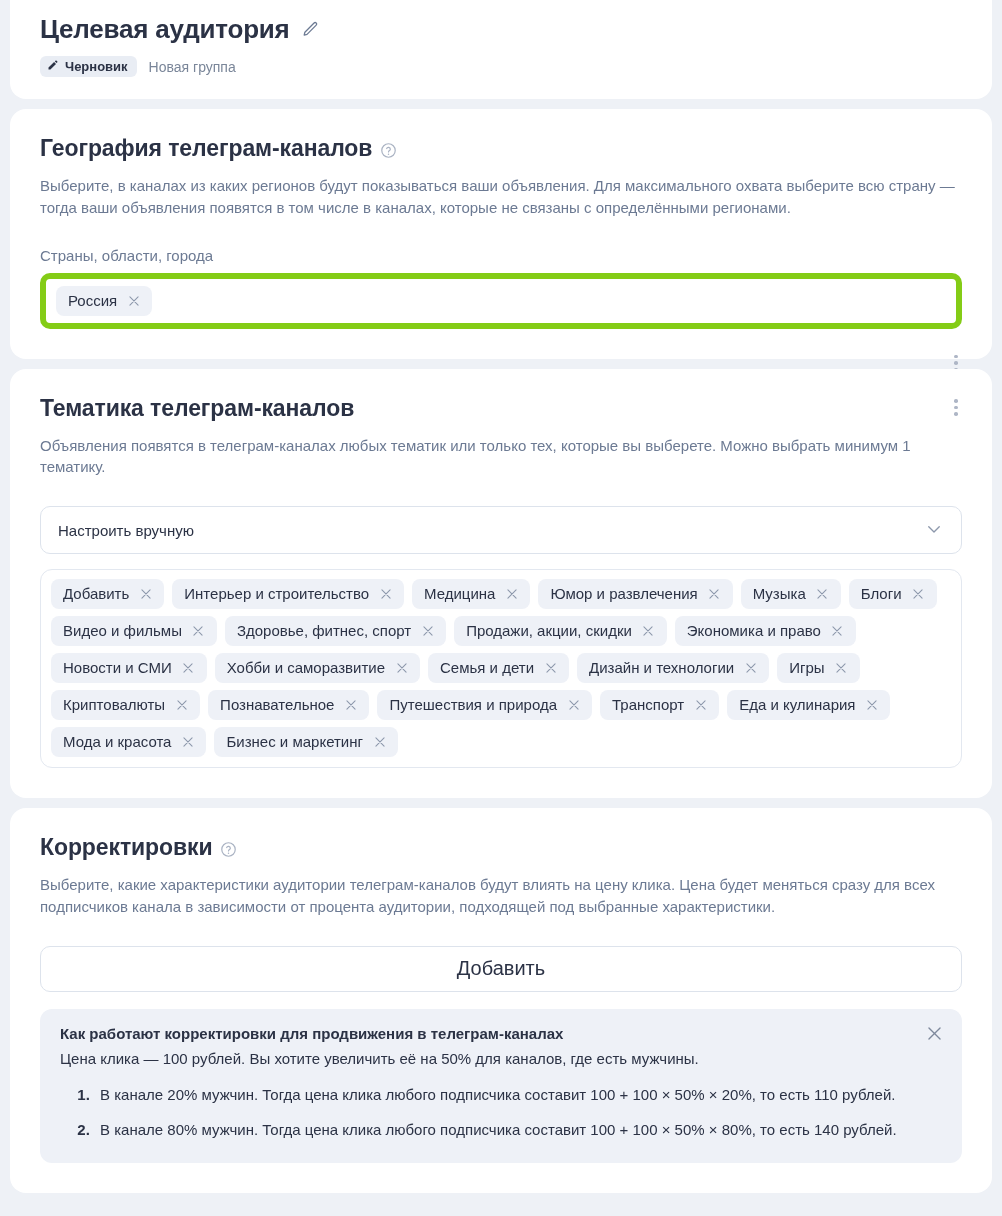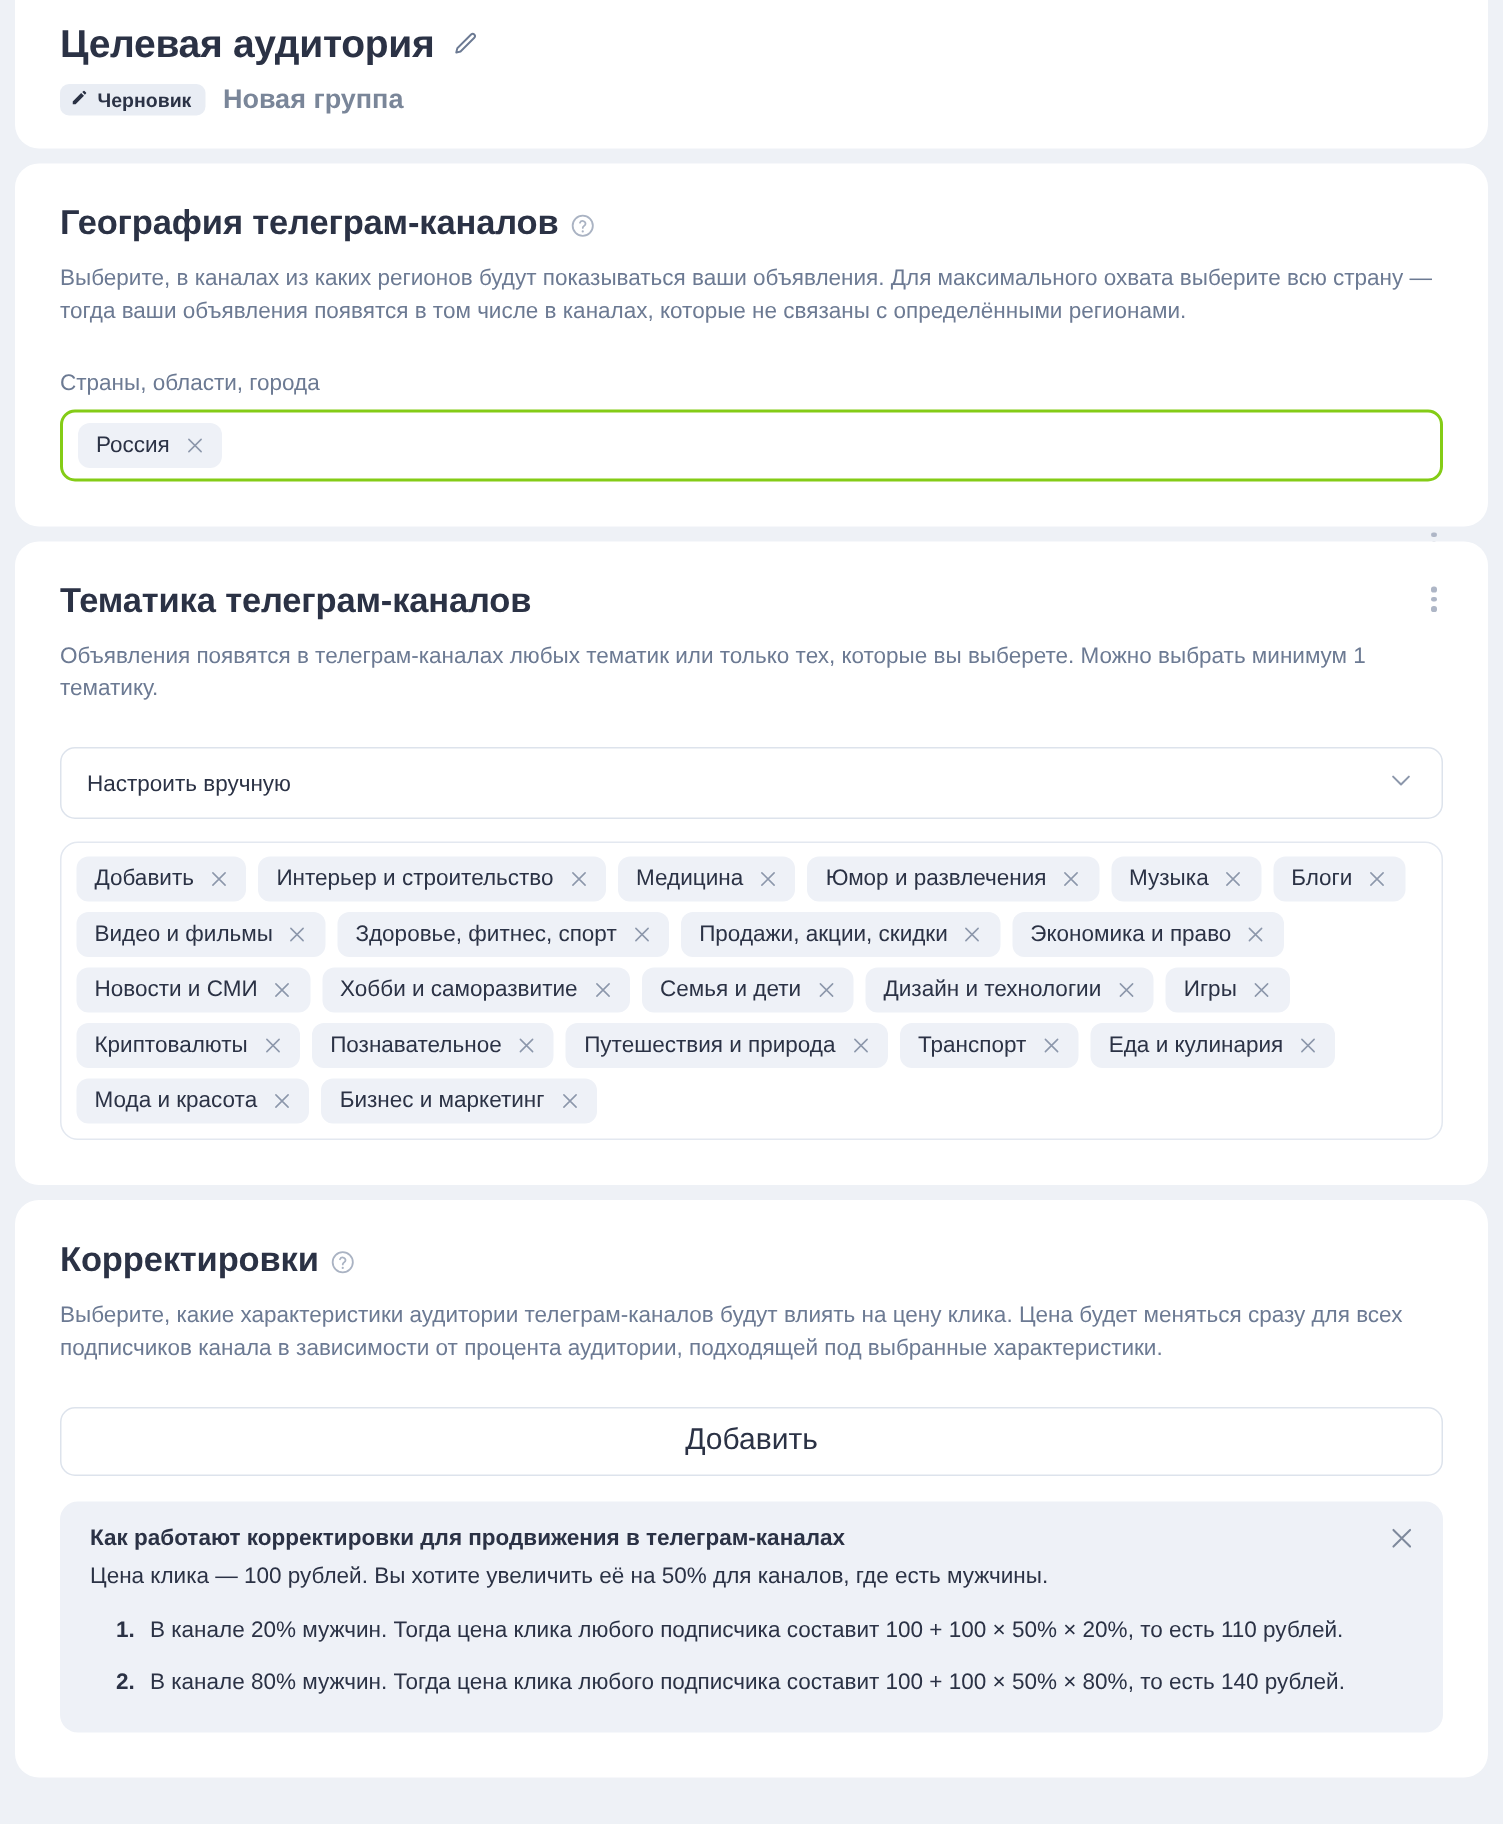--- a/index.html
+++ b/index.html
@@ -63,23 +63,22 @@
     align-items: center;
     gap: 6px;
     background: #e9edf4;
     border-radius: 6px;
     padding: 3px 9px 3px 7px;
     font-size: 13px;
     font-weight: bold;
     color: #2b3245;
   }
   .meta-sub {
-    font-size: 18px;
+    font-size: 14px;
     color: #7a8699;
-    font-weight: bold;
   }
 
   
   .sec-card { padding: 26px 30px 30px 30px; }
   .sec-head {
     display: flex;
     align-items: center;
     gap: 8px;
   }
   .sec-title {
@@ -127,21 +126,21 @@
     background: #aeb6c6;
   }
 
   
   .field-label {
     font-size: 15px;
     color: #6c7a93;
     margin: 28px 0 9px 0;
   }
   .input-box {
-    border: 2px solid #84cc16;
+    border: 6px solid #84cc16;
     border-radius: 10px;
     min-height: 46px;
     padding: 7px 10px;
     display: flex;
     flex-wrap: wrap;
     align-items: center;
     gap: 6px;
     background: #fff;
     cursor: text;
   }

